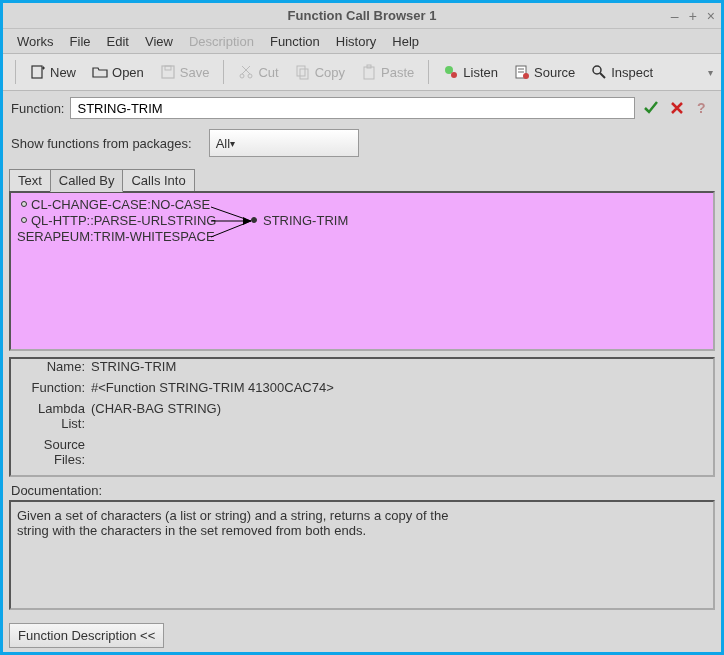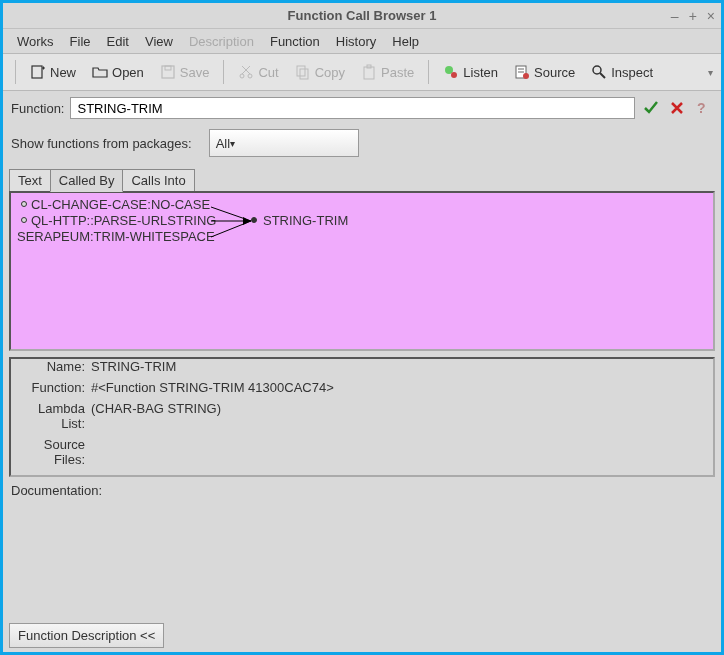--- a/index.html
+++ b/index.html
@@ -374,18 +374,21 @@
       <span class="details-label">Lambda List:</span>
       <span>(CHAR-BAG STRING)</span>
     </div>
     <div class="details-row">
       <span class="details-label">Source Files:</span>
       <span></span>
     </div>
   </div>
 
   <div class="doc-label">Documentation:</div>
+  <div class="doc-panel">
+    <div style="max-width:440px">Given a set of characters (a list or string) and a string, returns a copy of the string with the characters in the set removed from both ends.</div>
+  </div>
 
   <div class="bottom-bar">
     <div class="desc-btn">Function Description &lt;&lt;</div>
   </div>
 
 </div>
 
 </body></html>

